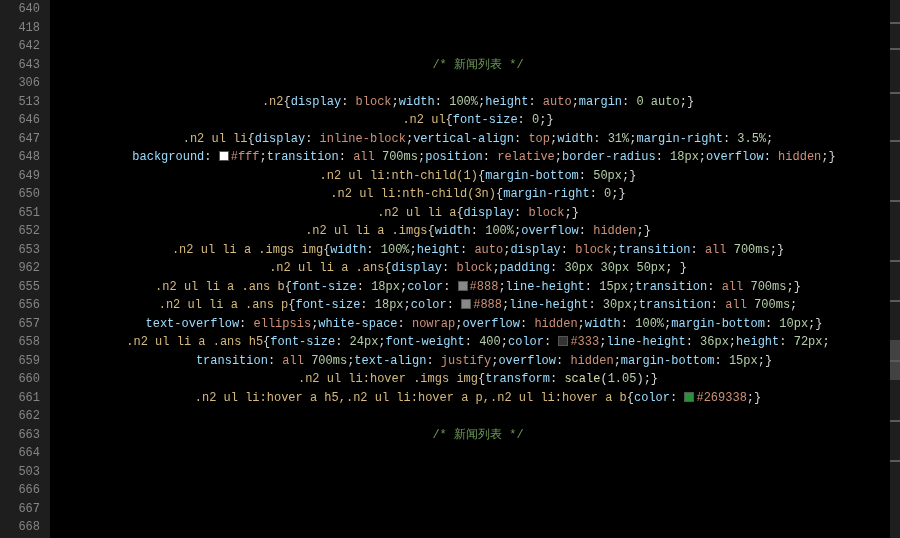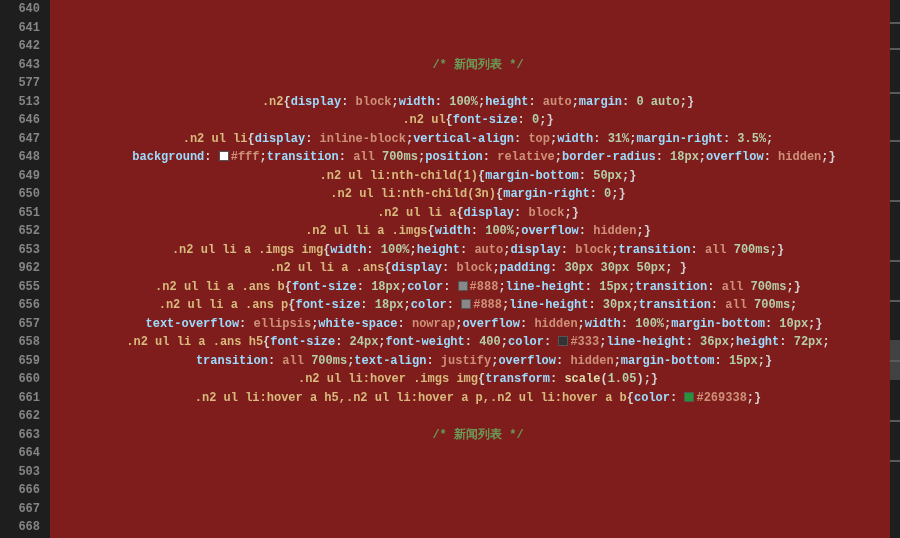--- a/index.html
+++ b/index.html
@@ -10,22 +10,21 @@
     background: #1e1e1e;
     font-family: Consolas, "Courier New", monospace;
     font-size: 12px;
     line-height: 18.5px;
     color: #d4d4d4;
   }
   .editor {
     display: flex;
     width: 100%;
     height: 100%;
-    background: #7f1d1d;
-    font-weight: bold;
+    background: #000000;
   }
   .gutter {
     width: 50px;
     flex: 0 0 50px;
     background: #1e1e1e;
     color: #858585;
     text-align: right;
     padding-right: 10px;
     padding-top: 0px;
     user-select: none;
@@ -88,24 +87,24 @@
   .scrollbar .m {
     position:absolute; right:0; width:10px; height:2px; background:#5a5a5a;
   }
 </style>
 </head>
 <body>
 
 <div class="editor">
   <div class="gutter">
       <div>640</div>
-      <div>641</div>
+      <div>418</div>
       <div>642</div>
       <div>643</div>
-      <div>577</div>
+      <div>306</div>
       <div>513</div>
       <div>646</div>
       <div>647</div>
       <div>648</div>
       <div>649</div>
       <div>650</div>
       <div>651</div>
       <div>652</div>
       <div>653</div>
       <div>962</div>

